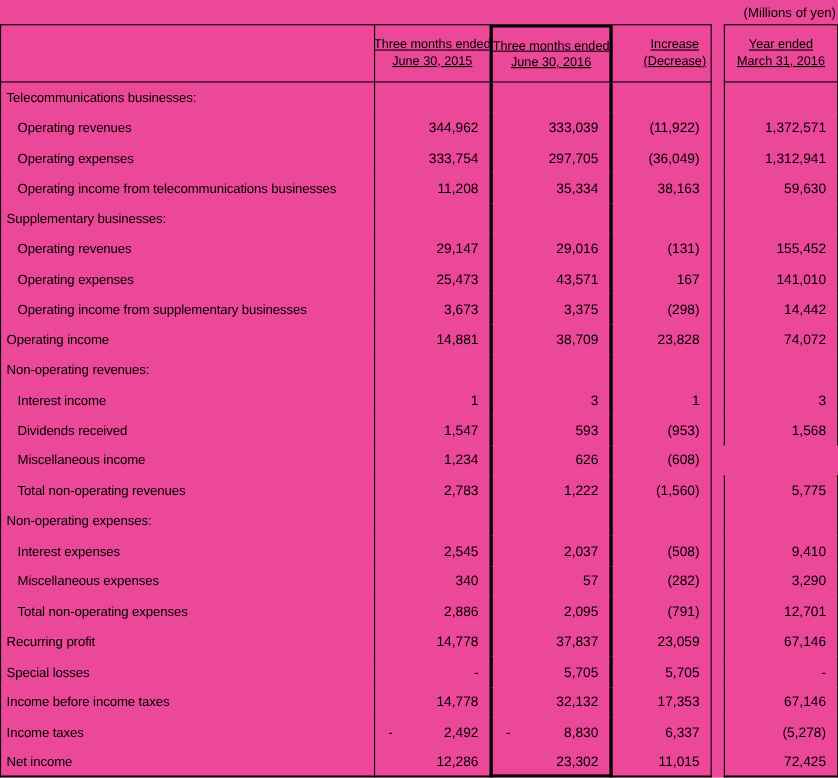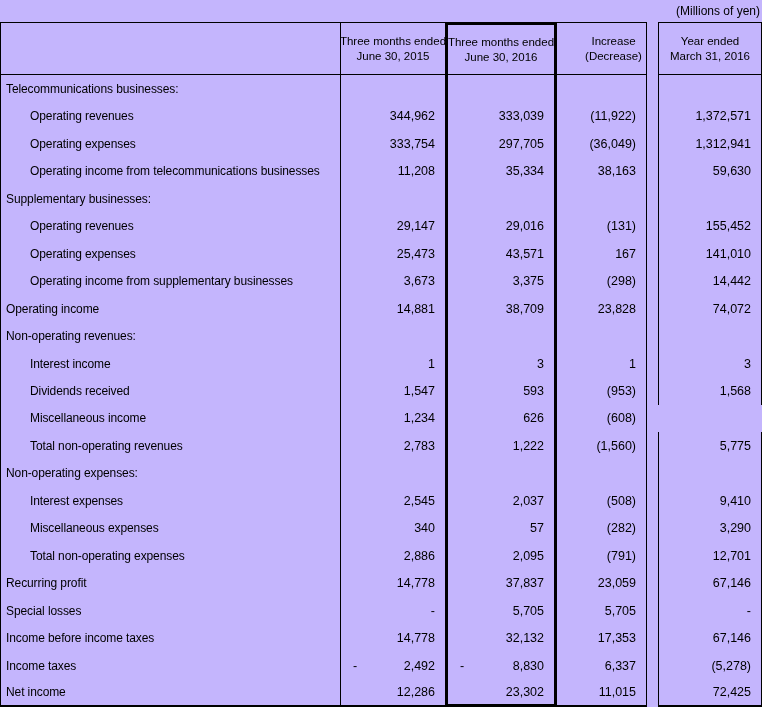--- a/index.html
+++ b/index.html
@@ -5,21 +5,21 @@
   html, body {
     margin: 0;
     padding: 0;
     background: #ffffff;
     color: #000000;
     font-family: "Liberation Sans", sans-serif;
   }
   .page {
     width: 762px;
     height: 707px;
-    background: #c4b5fd;
+    background: #ec4899;
     overflow: hidden;
   }
   .caption {
     height: 22px;
     box-sizing: border-box;
     padding-top: 4px;
     padding-right: 2px;
     text-align: right;
     font-size: 12px;
     line-height: 14px;
@@ -46,39 +46,40 @@
   .header-row .cell {
     border-top: 1px solid #000;
     border-bottom: 1px solid #000;
     display: flex;
     flex-direction: column;
     justify-content: center;
     align-items: center;
     font-size: 11.5px;
     line-height: 15px;
     white-space: nowrap;
+    text-decoration: underline;
   }
   .header-row .c-gap { border: none; }
   .header-row .c-2 { border-top: 3px solid #000; }
 
   
   .tbody {
     height: 632px;
     display: grid;
     grid-template-rows: repeat(23, 1fr);
   }
   .c-label {
     display: flex;
     align-items: center;
     padding-left: 5px;
     font-size: 12px;
     letter-spacing: -0.1px;
     white-space: nowrap;
   }
-  .c-label.indent { padding-left: 29px; }
+  .c-label.indent { padding-left: 15px; }
   .num {
     display: flex;
     align-items: center;
     justify-content: space-between;
     padding-left: 12px;
     padding-right: 10px;
     font-size: 12.5px;
   }
   .marker { min-width: 0; }
   .last-row .cell { border-bottom: 2px solid #000; }

